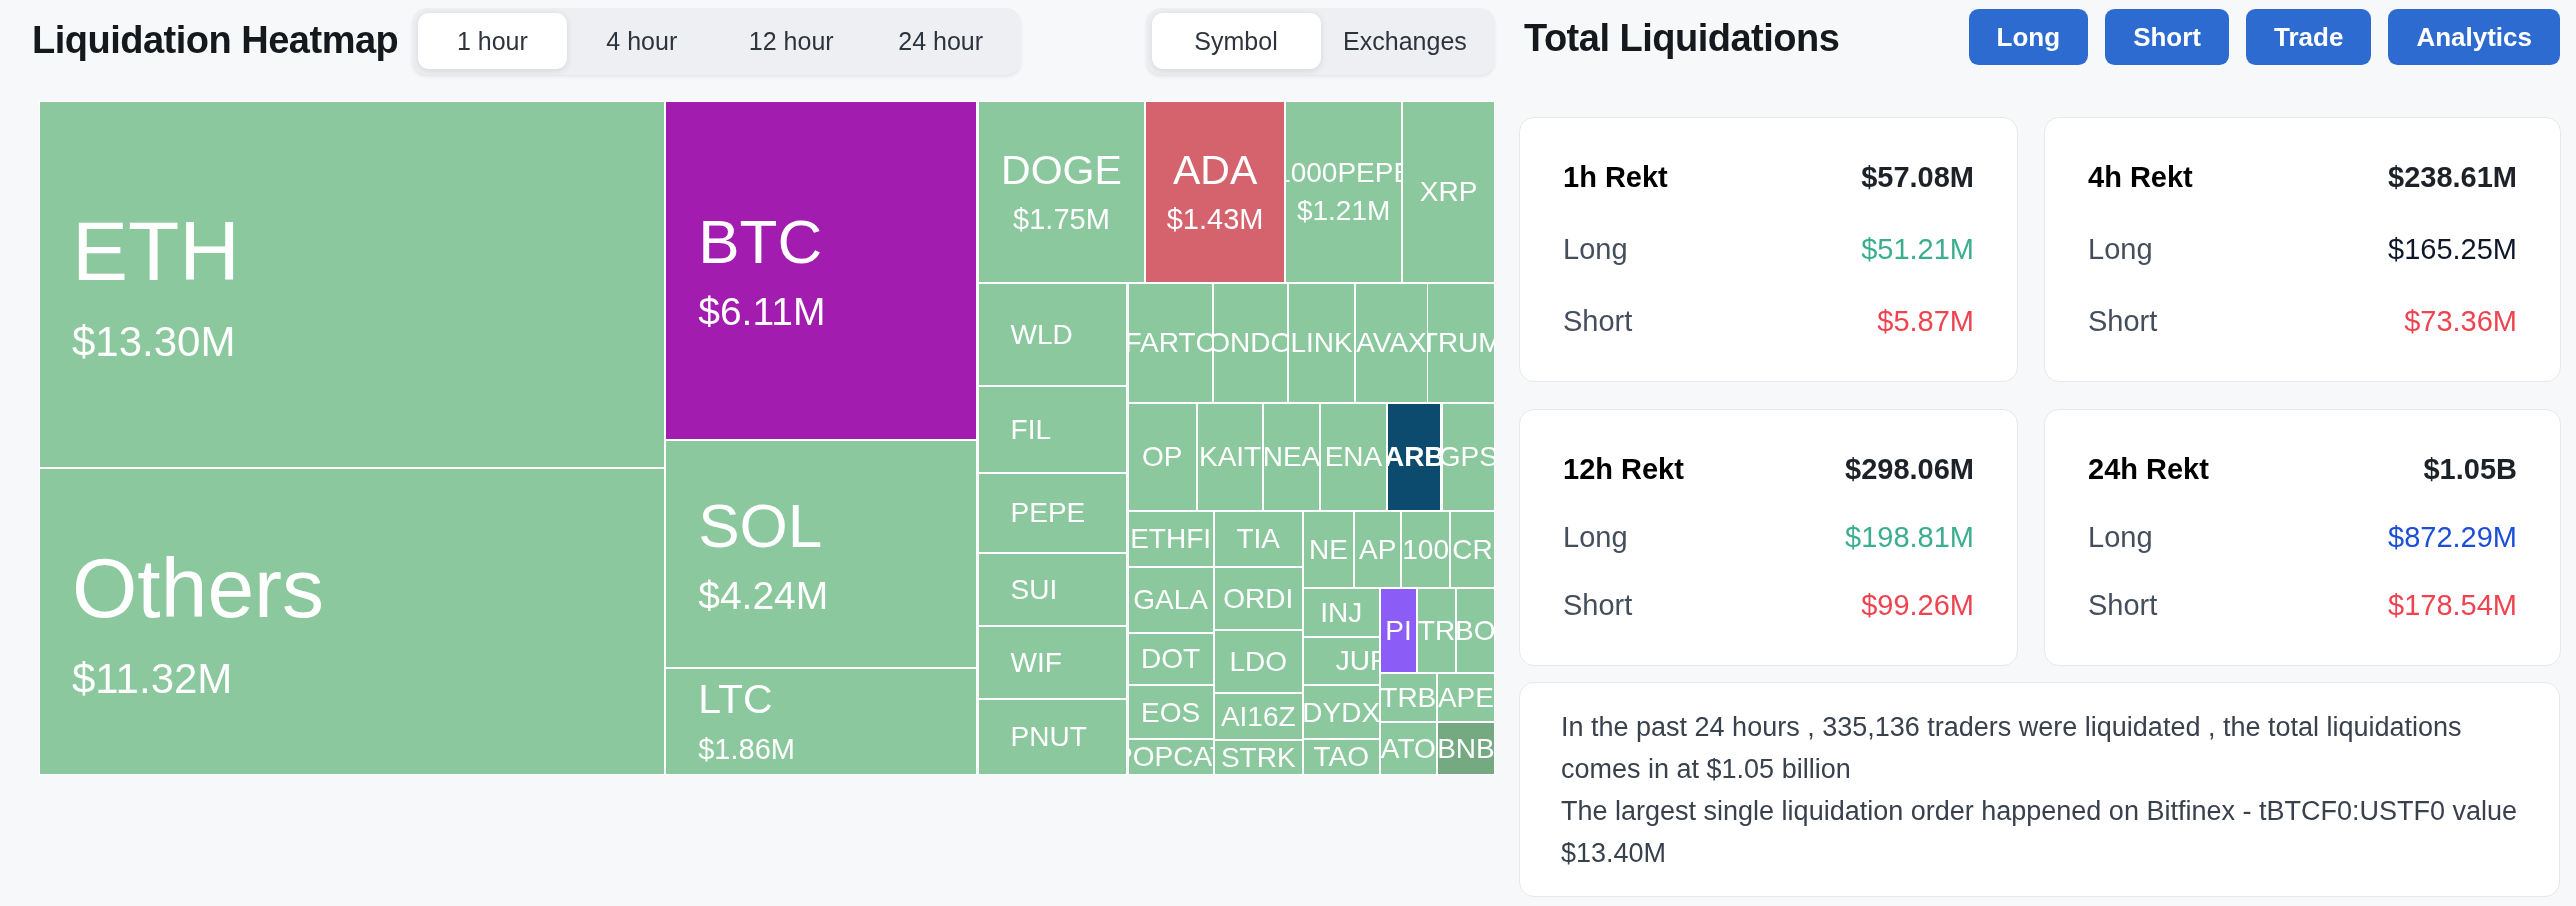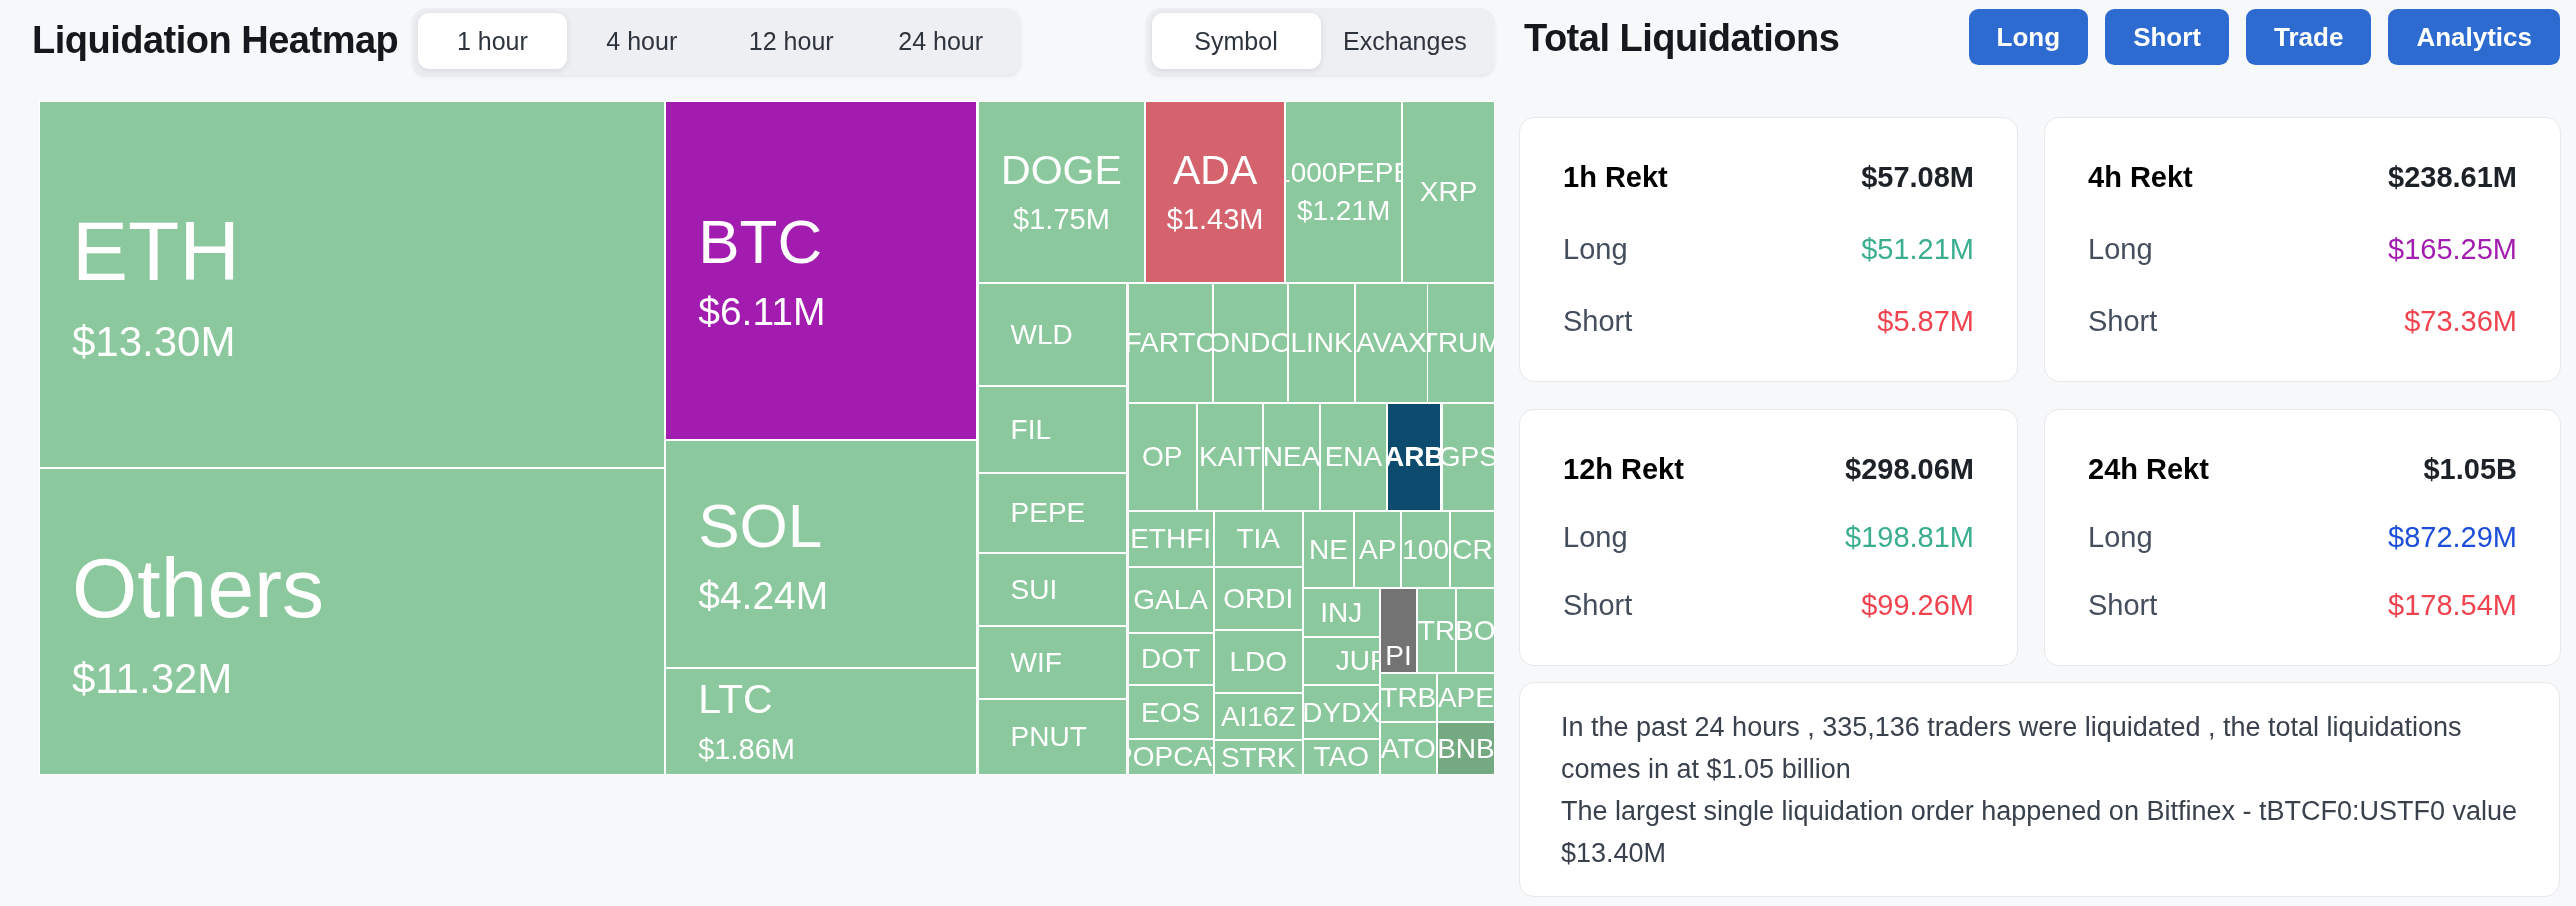--- a/index.html
+++ b/index.html
@@ -241,21 +241,21 @@
       </div>
       <div class="cell t-sm align-center" style="left: 86.8%; top: 79.55%; width: 5.28%; height: 7.09%; background: rgb(140, 200, 157); padding-left: 44px;">
         <span class="lbl">JUP</span>
       </div>
       <div class="cell t-sm align-center" style="left: 86.8%; top: 86.65%; width: 5.28%; height: 8.07%; background: rgb(140, 200, 157);">
         <span class="lbl">DYDX</span>
       </div>
       <div class="cell t-sm align-center" style="left: 86.8%; top: 94.71%; width: 5.28%; height: 5.29%; background: rgb(140, 200, 157);">
         <span class="lbl">TAO</span>
       </div>
-      <div class="cell t-sm align-center" style="left: 92.08%; top: 72.32%; width: 2.58%; height: 12.52%; background: #737373; justify-content: flex-end;">
+      <div class="cell t-sm align-center" style="left: 92.08%; top: 72.32%; width: 2.58%; height: 12.52%; background: #8b5cf6;">
         <span class="lbl">PI</span>
       </div>
       <div class="cell t-sm align-center" style="left: 94.66%; top: 72.32%; width: 2.64%; height: 12.52%; background: rgb(140, 200, 157);">
         <span class="lbl">TR</span>
       </div>
       <div class="cell t-sm align-center" style="left: 97.3%; top: 72.32%; width: 2.7%; height: 12.52%; background: rgb(140, 200, 157);">
         <span class="lbl">BO</span>
       </div>
       <div class="cell t-sm align-center" style="left: 92.08%; top: 84.84%; width: 3.93%; height: 7.37%; background: rgb(140, 200, 157);">
         <span class="lbl">TRB</span>
@@ -286,21 +286,21 @@
           <span class="v" style="color: rgb(239, 68, 80);">$5.87M</span>
         </div>
       </div>
       <div class="card card-1">
         <div class="stat-row head">
           <span class="k">4h Rekt</span>
           <span class="v">$238.61M</span>
         </div>
         <div class="stat-row long">
           <span class="k">Long</span>
-          <span class="v" style="color: #a21caf;">$165.25M</span>
+          <span class="v" style="color: #0f172a;">$165.25M</span>
         </div>
         <div class="stat-row short">
           <span class="k">Short</span>
           <span class="v" style="color: rgb(239, 68, 80);">$73.36M</span>
         </div>
       </div>
       <div class="card card-2">
         <div class="stat-row head">
           <span class="k">12h Rekt</span>
           <span class="v">$298.06M</span>

